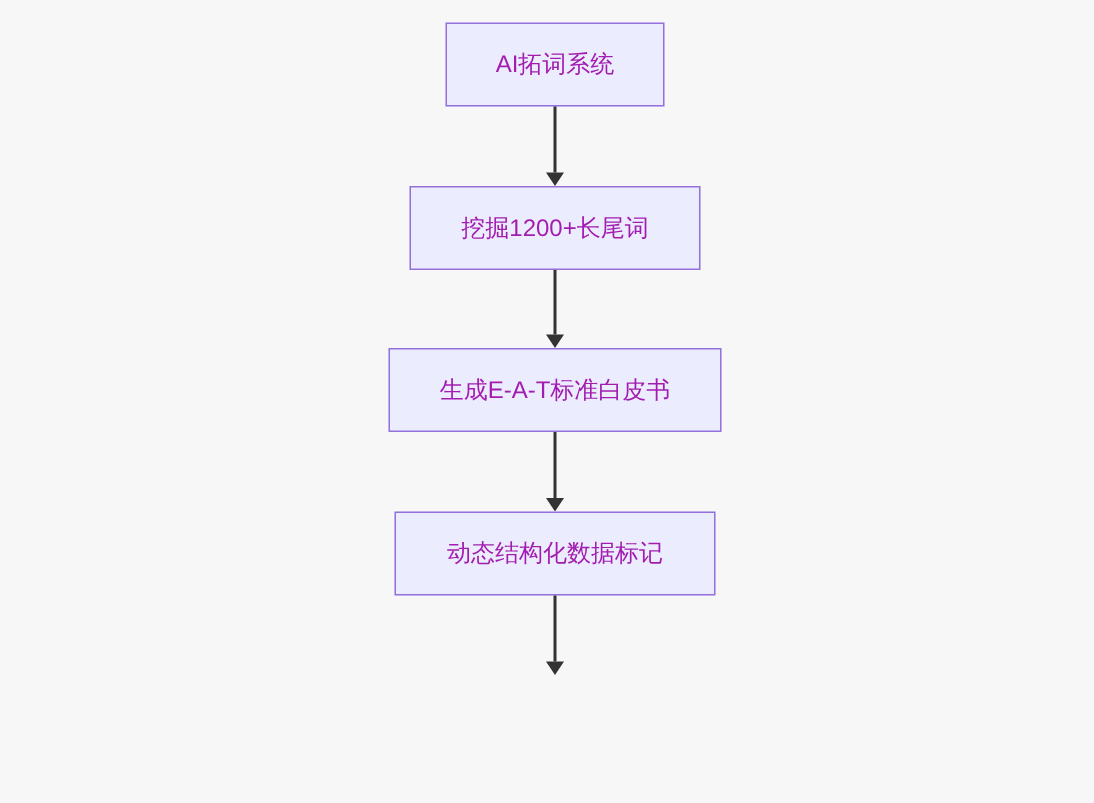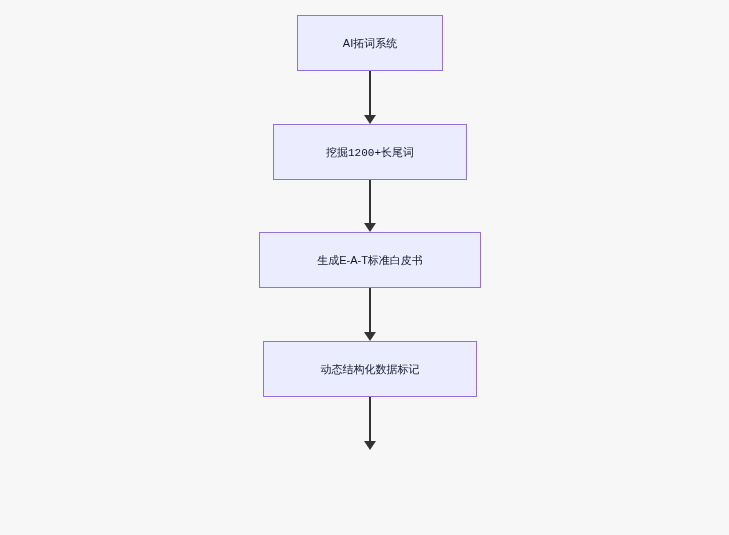--- a/index.html
+++ b/index.html
@@ -18,27 +18,27 @@
   .node {
     position: absolute;
     left: 370px;
     transform: translateX(-50%);
     height: 54px;
     background: #ececff;
     border: 1px solid #9370db;
     display: flex;
     align-items: center;
     justify-content: center;
-    color: #0f172a;
-    font-size: 11px;
+    color: #a21caf;
+    font-size: 16px;
     box-sizing: content-box;
     white-space: nowrap;
   }
   .node-1 { top: 15px;  width: 144px; }
-  .node-2 { top: 124px; width: 192px; font-family: Liberation Mono, monospace; }
+  .node-2 { top: 124px; width: 192px; }
   .node-3 { top: 232px; width: 220px; justify-content: center; }
   .node-4 { top: 341px; width: 212px; text-align: center; }
   .node-5 { top: 450px; width: 230px; }
 
   .arrow {
     position: absolute;
     left: 370px;
     transform: translateX(-50%);
     display: flex;
     flex-direction: column;

